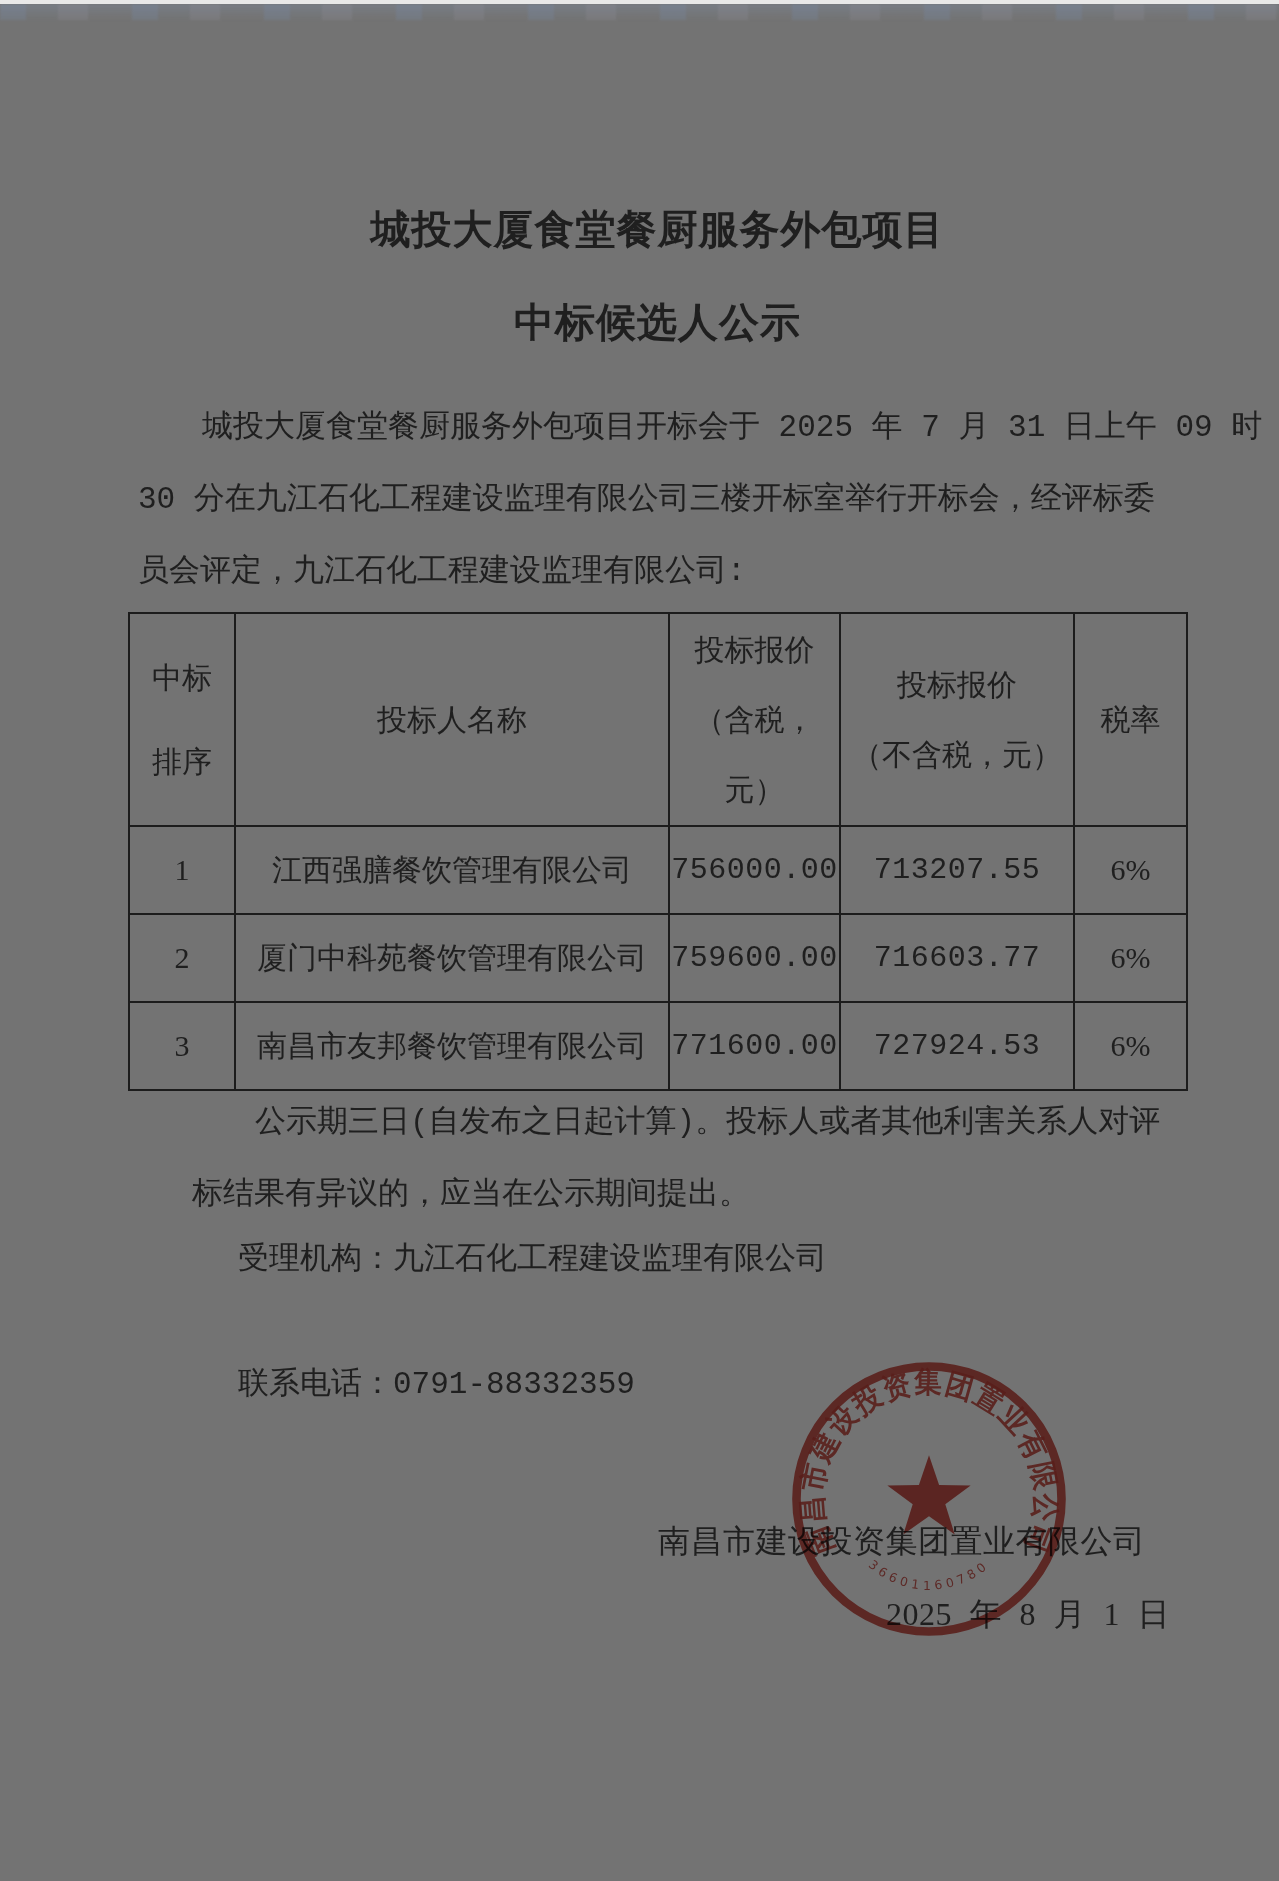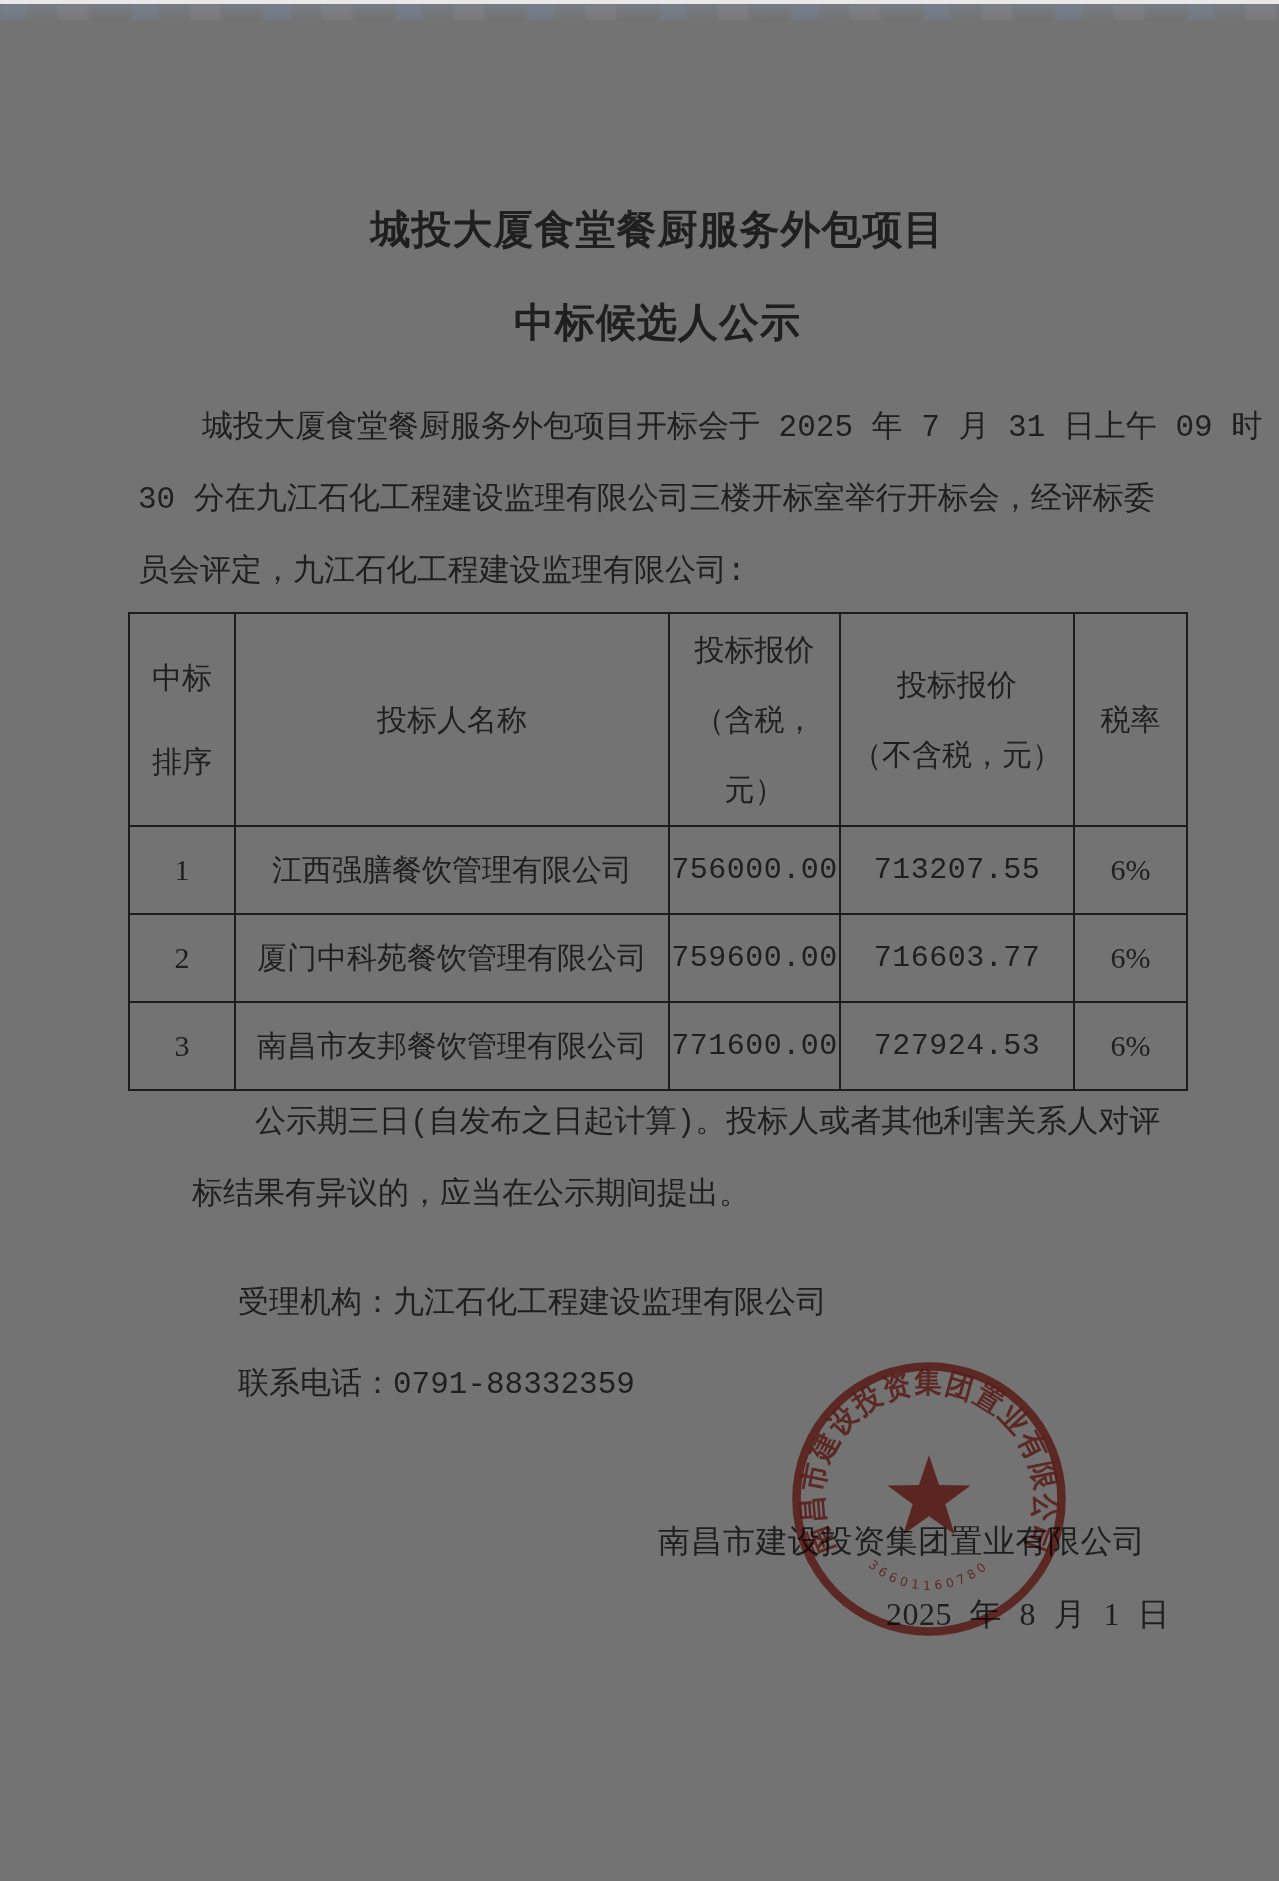--- a/index.html
+++ b/index.html
@@ -30,21 +30,21 @@
     white-space:nowrap;
   }
   .title.l1{top:198px;}
   .title.l2{top:291px;}
   .para{position:absolute;font-size:31px;line-height:72px;white-space:nowrap;font-family:Liberation Mono, monospace;}
   .intro{left:138px;top:388px;}
   .intro .line.first{text-indent:64px;}
   .notice{left:192px;top:1083px;}
   .notice .line.first{text-indent:63px;}
   .contact{position:absolute;font-size:31px;white-space:nowrap;}
-  .agency{left:238px;top:1277px;}
+  .agency{left:238px;top:1233px;}
   .phone{left:238px;top:1358px;font-family:Liberation Mono, monospace;}
   .sig{position:absolute;font-size:32px;white-space:nowrap;letter-spacing:.5px;}
   .sig.company{left:658px;top:1516px;}
   .sig.date{left:886px;top:1589px;word-spacing:9px;}
 
   table.bids{
     position:absolute;left:128px;top:608px;
     width:1058px;
     border-collapse:collapse;
     table-layout:fixed;

